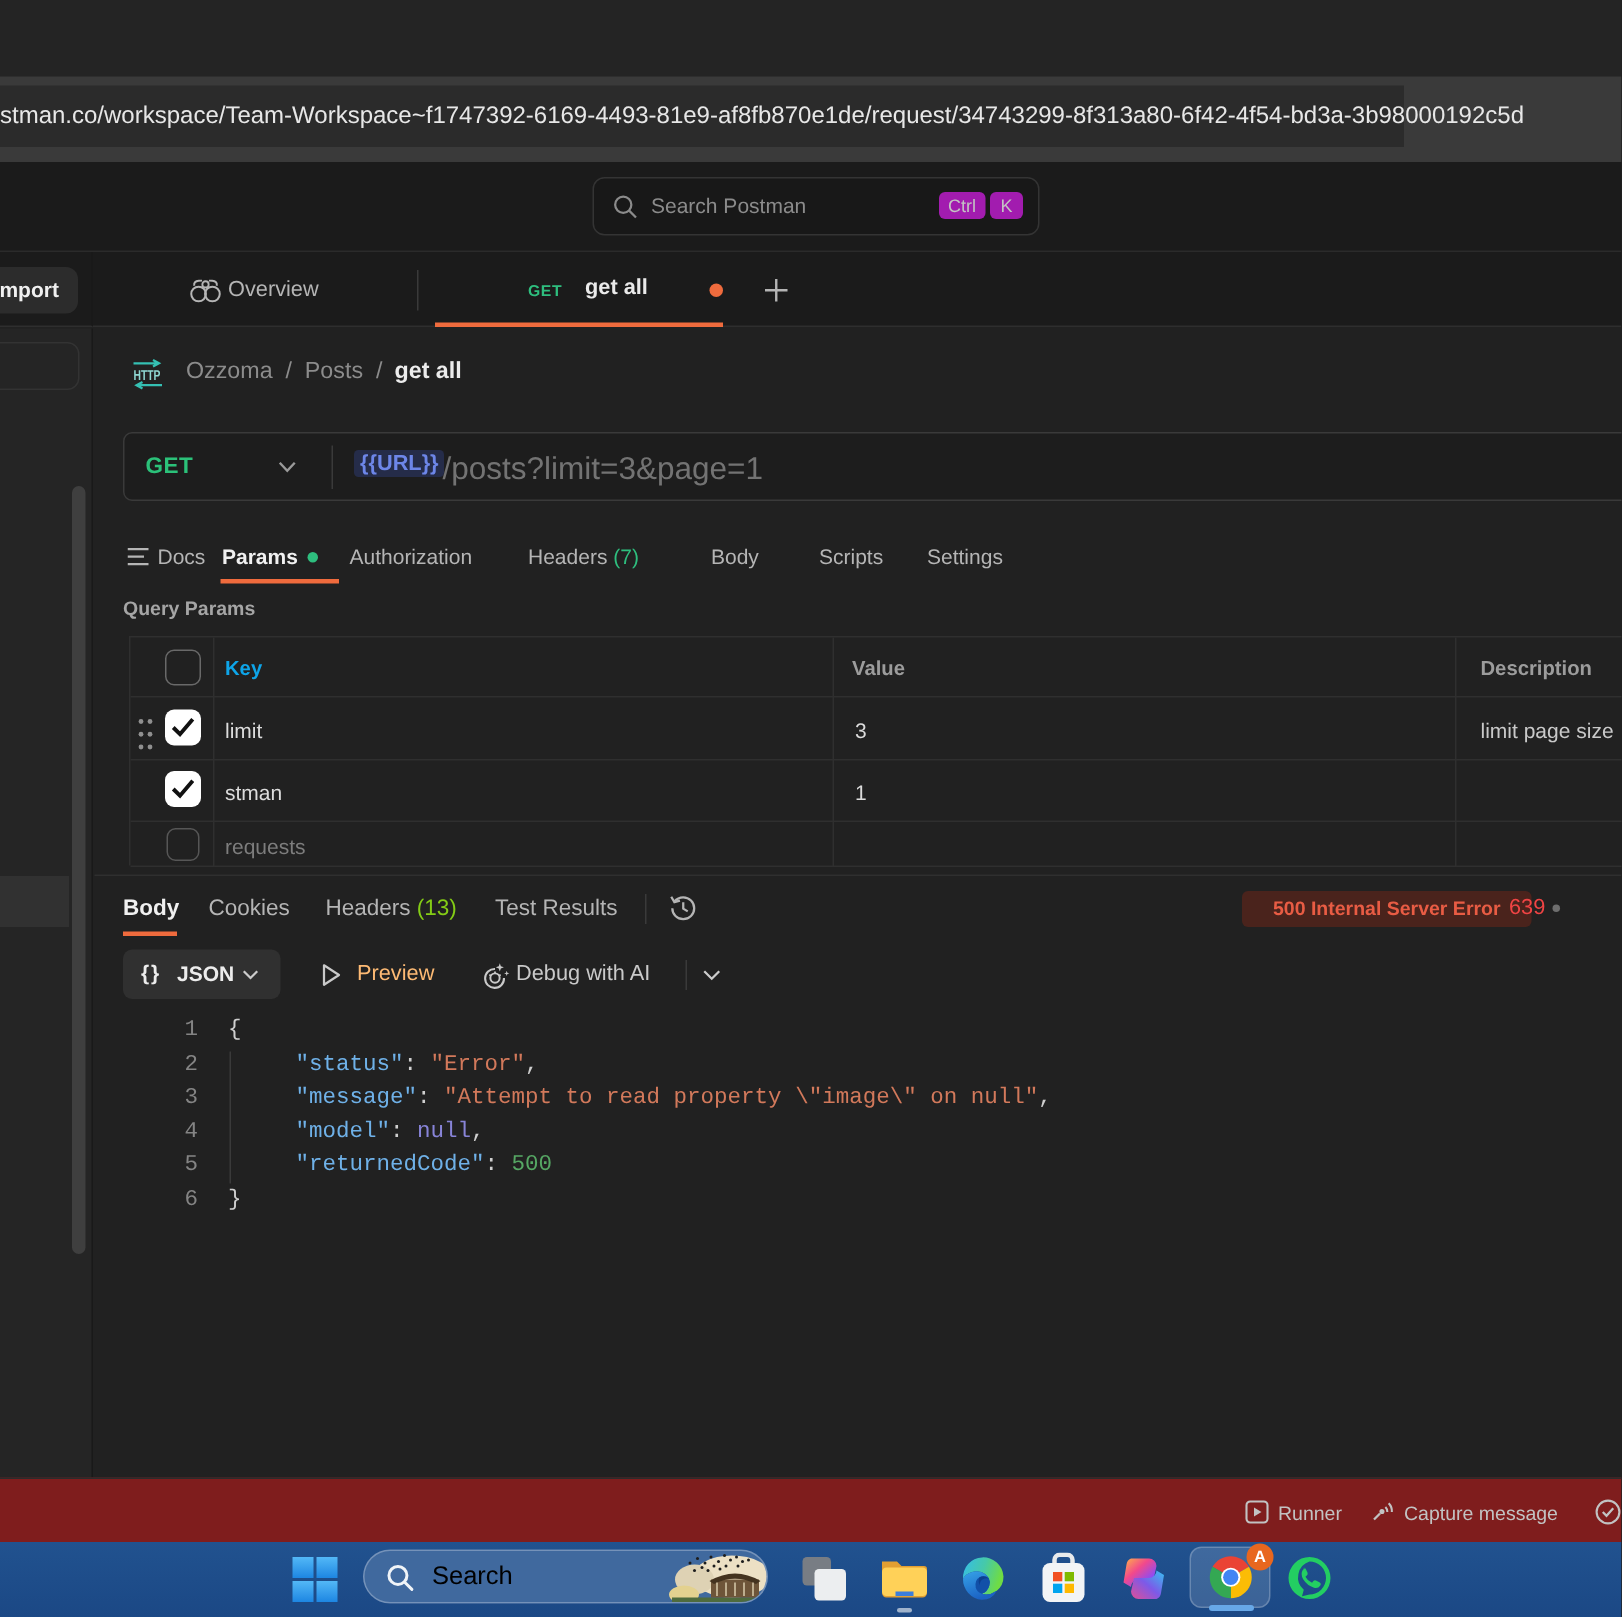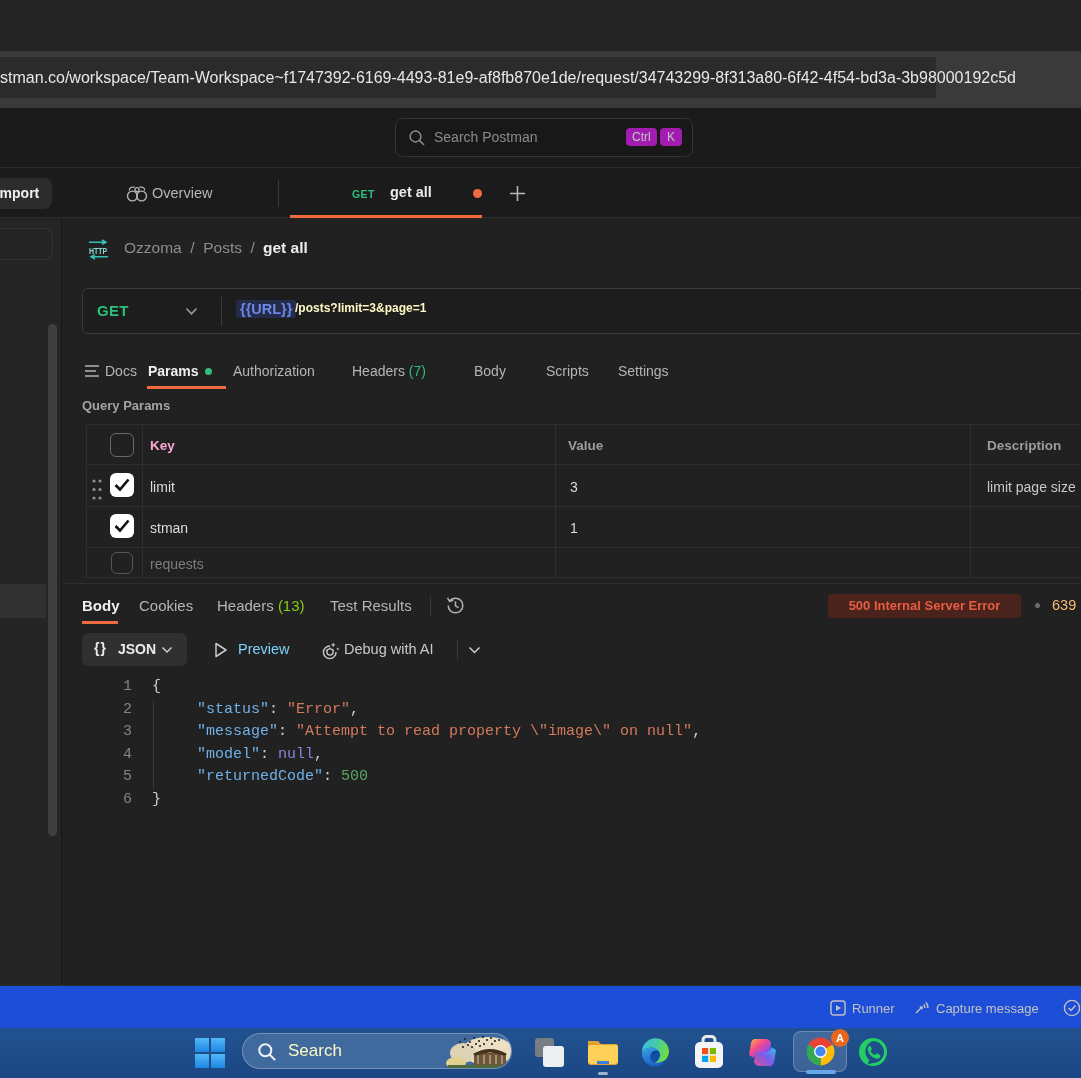--- a/index.html
+++ b/index.html
@@ -30,21 +30,21 @@
   #reqbox { left:82px; top:288px; width:1010px; height:46px; background:#1d1d1d; border:1px solid #3a3a3a; border-radius:6px; }
   
   .tline { background:#2f2f2f; }
   .cb { position:absolute; width:24px; height:24px; border:1.5px solid #696969; border-radius:6px; }
   .cbc { position:absolute; width:24px; height:24px; background:#ffffff; border-radius:6px; }
   .cbc svg { position:absolute; left:4px; top:5px; }
   
   .mono { font-family:"Liberation Mono", monospace; }
   .k { color:#6fb1e8; } .s { color:#d2795b; } .n { color:#8884d8; } .g { color:#56a764; }
   
-  #statusbar { left:0; top:985px; width:1081px; height:43px; background:#1d4ed8; border-top:1px solid #2c2c2c; color:#c2c2c2; font-size:13px; }
+  #statusbar { left:0; top:985px; width:1081px; height:43px; background:#7f1d1d; border-top:1px solid #2c2c2c; color:#c2c2c2; font-size:13px; }
   
   #taskbar { left:0; top:1028px; width:1081px; height:50px; background:linear-gradient(#21528f,#1b4885); }
 </style>
 </head>
 <body>
 <div class="abs" id="tabstrip"></div>
 <div class="abs" id="toolbar"></div>
 <div class="abs" id="omnibox">stman.co/workspace/Team-Workspace~f1747392-6169-4493-81e9-af8fb870e1de/request/34743299-8f313a80-6f42-4f54-bd3a-3b98000192c5d</div>
 <div class="abs" id="pheader"></div>
 <div class="abs" id="psearch">
@@ -90,21 +90,21 @@
 <div class="abs" id="sidesel"></div>
 <div class="abs" id="sidescroll"></div>
 <div class="abs" id="activetabline"></div>
 <div class="abs" id="reqbox">
   <span class="abs" style="left:14px;top:13px;color:#2bc179;font-size:15px;font-weight:bold;letter-spacing:.3px">GET</span>
   <svg class="abs" style="left:102px;top:18px" width="13" height="9" viewBox="0 0 13 9">
       <path d="M1.5 1.5 L6.5 6.8 L11.5 1.5" fill="none" stroke="#9a9a9a" stroke-width="1.6"></path>
     </svg>
   <div class="abs" style="left:138px;top:8px;width:1px;height:29px;background:#3a3a3a"></div>
   <span class="abs" style="left:153px;top:11px;background:#252c49;color:#6d86e8;font-size:14.5px;font-weight:600;padding:1px 4px;border-radius:3px">{{URL}}</span>
-  <span class="abs" style="left:212px;top:12px;color:#fef9c3;font-size:12px;font-weight:700">/posts?limit=3&amp;page=1</span>
+  <span class="abs" style="left:212px;top:12px;color:#737373;font-size:21px;font-weight:400">/posts?limit=3&amp;page=1</span>
 </div>
 <div class="abs" id="reqtabs" style="left:62px;top:355px;width:1019px;height:40px">
   <svg class="abs" style="left:23px;top:9px" width="16" height="14" viewBox="0 0 16 14">
     <line x1="0" y1="2" x2="14" y2="2" stroke="#b5b5b5" stroke-width="1.5"></line>
     <line x1="0" y1="7" x2="11" y2="7" stroke="#b5b5b5" stroke-width="1.5"></line>
     <line x1="0" y1="12" x2="14" y2="12" stroke="#b5b5b5" stroke-width="1.5"></line>
   </svg>
   <span class="tabtext abs" style="left:43px;top:8px">Docs</span>
   <span class="abs" style="left:86px;top:8px;color:#f0f0f0;font-size:14px;font-weight:600">Params</span>
   <div class="abs" style="left:143px;top:13px;width:7px;height:7px;border-radius:50%;background:#2ebe7e"></div>
@@ -118,21 +118,21 @@
 <div class="abs" style="left:82px;top:398px;color:#a5a5a5;font-size:13px;font-weight:bold">Query Params</div>
 <div class="abs" id="ptable" style="left:86px;top:424px;width:1004px;height:153px;border-top:1px solid #2f2f2f;border-left:1px solid #2f2f2f">
   <div class="abs tline" style="left:0;top:39px;width:1004px;height:1px"></div>
   <div class="abs tline" style="left:0;top:81px;width:1004px;height:1px"></div>
   <div class="abs tline" style="left:0;top:122px;width:1004px;height:1px"></div>
   <div class="abs tline" style="left:0;top:152px;width:1004px;height:1px"></div>
   <div class="abs tline" style="left:55px;top:0;width:1px;height:153px"></div>
   <div class="abs tline" style="left:468px;top:0;width:1px;height:153px"></div>
   <div class="abs tline" style="left:883px;top:0;width:1px;height:153px"></div>
   <div class="cb abs" style="left:23px;top:8px"></div>
-  <span class="abs" style="left:63px;top:13px;color:#f9a8d4;font-size:13.5px;font-weight:600">Key</span>
+  <span class="abs" style="left:63px;top:13px;color:#0ea5e9;font-size:13.5px;font-weight:600">Key</span>
   <span class="abs" style="left:481px;top:13px;color:#9c9c9c;font-size:13.5px;font-weight:600">Value</span>
   <span class="abs" style="left:900px;top:13px;color:#9c9c9c;font-size:13.5px;font-weight:600">Description</span>
   <svg class="abs" style="left:3px;top:53px" width="14" height="23" viewBox="0 0 14 23">
     <g fill="#909090">
         <circle cx="4" cy="3" r="1.6"></circle>
         <circle cx="10" cy="3" r="1.6"></circle>
         <circle cx="4" cy="11.5" r="1.6"></circle>
         <circle cx="10" cy="11.5" r="1.6"></circle>
         <circle cx="4" cy="20" r="1.6"></circle>
         <circle cx="10" cy="20" r="1.6"></circle>
@@ -164,34 +164,34 @@
   <span class="abs" style="left:268px;top:13px;color:#b5b5b5;font-size:15px">Test Results</span>
   <div class="abs" style="left:368px;top:12px;width:1px;height:20px;background:#3a3a3a"></div>
   <svg class="abs" style="left:383px;top:11px" width="21" height="21" viewBox="0 0 21 21">
     <path d="M3.2 10.5 A7.3 7.3 0 1 0 10.5 3.2 A7.6 7.6 0 0 0 4.6 6.0" fill="none" stroke="#b5b5b5" stroke-width="1.5"></path>
     <path d="M2.5 2.8 L4.6 6.4 L8.3 5.4" fill="none" stroke="#b5b5b5" stroke-width="1.5"></path>
     <path d="M10.5 6.5 V10.8 L13.5 12.6" fill="none" stroke="#b5b5b5" stroke-width="1.5"></path>
   </svg>
   <div class="abs" style="left:20px;top:37px;width:36px;height:3px;background:#ef6b3d"></div>
   <div class="abs" style="left:766px;top:10px;width:193px;height:24px;background:#4a231c;border-radius:4px;color:#e85c44;font-size:13px;font-weight:600;text-align:center;line-height:24px">500 Internal Server Error</div>
   <div class="abs" style="left:973px;top:19px;width:5px;height:5px;border-radius:50%;background:#6e6e6e"></div>
-  <span class="abs" style="left:990px;top:13px;color:#fdba74;font-size:14.5px">639</span>
+  <span class="abs" style="left:944px;top:13px;color:#ef4444;font-size:14.5px">639</span>
 </div>
 <div class="abs" id="codebar" style="left:62px;top:633px;width:1019px;height:34px">
   <div class="abs" style="left:20px;top:0;width:105px;height:33px;background:#303030;border-radius:6px">
     <span class="abs" style="left:12px;top:7px;color:#ececec;font-size:14px;font-weight:600">{ }</span>
     <span class="abs" style="left:36px;top:8px;color:#ececec;font-size:14px;font-weight:600">JSON</span>
     <svg class="abs" style="left:79px;top:13px" width="12" height="8" viewBox="0 0 12 8">
         <path d="M1.5 1.5 L6 6 L10.5 1.5" fill="none" stroke="#cccccc" stroke-width="1.5"></path>
       </svg>
   </div>
   <svg class="abs" style="left:152px;top:9px" width="14" height="16" viewBox="0 0 14 16">
       <path d="M2 1.5 L12 8 L2 14.5 Z" fill="none" stroke="#c9c9c9" stroke-width="1.5" stroke-linejoin="round"></path>
     </svg>
-  <span class="abs" style="left:176px;top:8px;color:#7dd3fc;font-size:14.5px">Preview</span>
+  <span class="abs" style="left:176px;top:8px;color:#fdba74;font-size:14.5px">Preview</span>
   <svg class="abs" style="left:259px;top:8px" width="19" height="19" viewBox="0 0 19 19">
     <path d="M9 5 A6.3 6.3 0 1 0 15 11" fill="none" stroke="#c9c9c9" stroke-width="1.4"></path>
     <path d="M12.2 1.2 l.7 2 2 .7 -2 .7 -.7 2 -.7 -2 -2 -.7 2 -.7 z" fill="#c9c9c9"></path>
     <path d="M16.8 6.2 l.45 1.3 1.3.45 -1.3.45 -.45 1.3 -.45 -1.3 -1.3 -.45 1.3 -.45 z" fill="#c9c9c9"></path>
     <circle cx="9" cy="11" r="3.1" fill="none" stroke="#c9c9c9" stroke-width="1.3"></circle>
     <path d="M9 7.9 V6.6 M6.4 9.5 L5.2 8.8 M11.6 9.5 L12.8 8.8" stroke="#c9c9c9" stroke-width="1.2"></path>
   </svg>
   <span class="abs" style="left:282px;top:8px;color:#c9c9c9;font-size:14.5px">Debug with AI</span>
   <div class="abs" style="left:395px;top:7px;width:1px;height:20px;background:#3a3a3a"></div>
   <svg class="abs" style="left:406px;top:13px" width="13" height="9" viewBox="0 0 13 9">
@@ -242,21 +242,21 @@
     <rect x="1" y="1" width="14" height="14" fill="url(#wing)"></rect>
       <rect x="17" y="1" width="14" height="14" fill="url(#wing)"></rect>
     <rect x="1" y="17" width="14" height="14" fill="url(#wing)"></rect>
       <rect x="17" y="17" width="14" height="14" fill="url(#wing)"></rect>
   </svg>
   <div class="abs" id="searchpill" style="left:242px;top:5px;width:270px;height:36px;background:#40699e;border:1px solid rgba(255,255,255,.28);border-radius:18px;overflow:hidden">
     <svg class="abs" style="left:14px;top:8px" width="20" height="20" viewBox="0 0 20 20">
         <circle cx="8.3" cy="8.3" r="6" fill="none" stroke="#f0f4f8" stroke-width="2"></circle>
         <line x1="12.8" y1="12.8" x2="17.6" y2="17.6" stroke="#f0f4f8" stroke-width="2" stroke-linecap="round"></line>
       </svg>
-    <span class="abs" style="left:45px;top:7px;color:#fef9c3;font-size:17px">Search</span>
+    <span class="abs" style="left:45px;top:7px;color:#000000;font-size:17px">Search</span>
     <svg class="abs" style="left:203px;top:0" width="67" height="36" viewBox="0 0 67 36">
       <ellipse cx="42" cy="17" rx="26" ry="14" fill="#ece0c4"></ellipse>
       <ellipse cx="17" cy="19" rx="13" ry="10" fill="#ded2b4"></ellipse>
       <ellipse cx="10" cy="29" rx="10" ry="6" fill="#e3d18f"></ellipse>
       <rect x="2" y="31" width="65" height="5" fill="#4e6b3d"></rect>
       <rect x="28" y="19" width="32" height="12" fill="#6e5539"></rect>
       <path d="M27 20 Q44 10 61 20 L58 22 Q44 15 30 22 Z" fill="#44331f"></path>
       <g stroke="#d8cbab" stroke-width="1">
           <line x1="32" y1="21" x2="32" y2="30"></line>
           <line x1="38" y1="21" x2="38" y2="30"></line>

